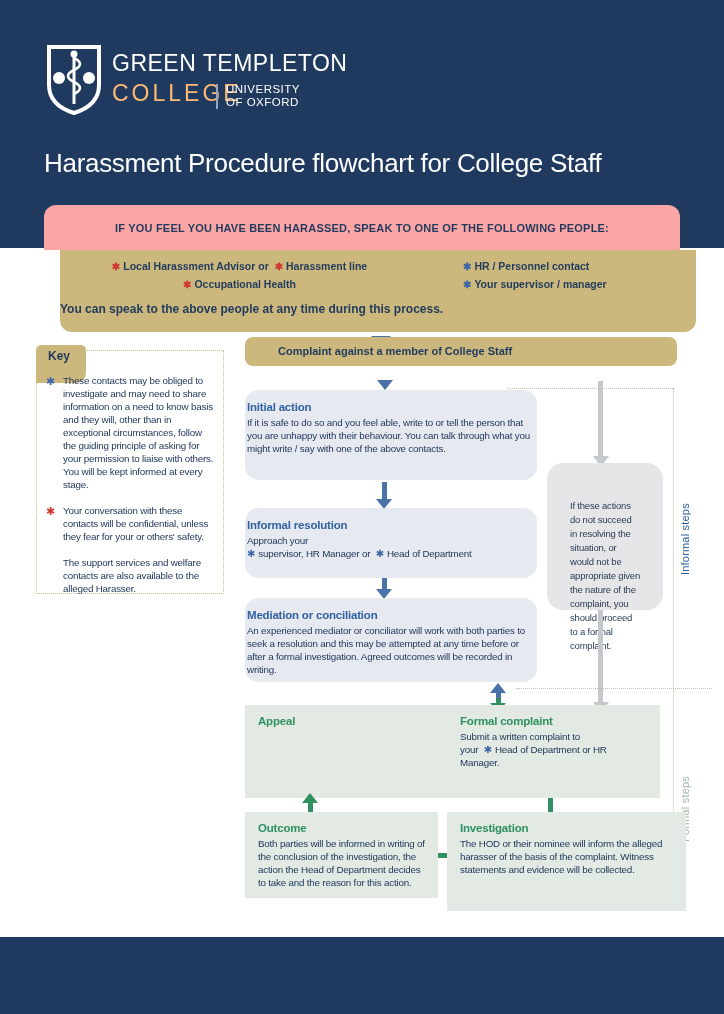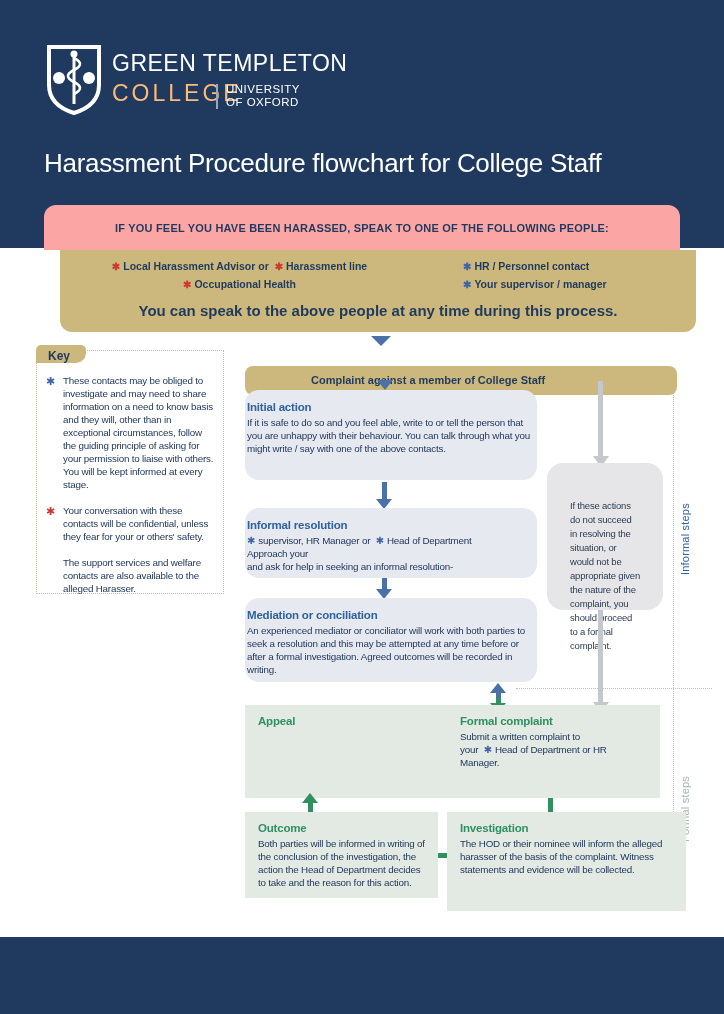--- a/index.html
+++ b/index.html
@@ -18,40 +18,40 @@
   .title{left:44px;top:148px;font-size:26px;font-weight:400;color:#fff;letter-spacing:-.3px;}
 
   
   .banner{left:44px;top:205px;width:636px;height:45px;background:#fca5a5;border-radius:12px 12px 0 0;
           display:flex;align-items:center;justify-content:center;}
   .banner-text{font-size:11px;font-weight:bold;color:#1f3a5e;letter-spacing:.2px;}
   .contacts{left:44px;top:250px;width:636px;height:82px;background:#ccb87c;border-radius:0 0 12px 12px;margin-left:16px;}
   .c-left{left:0;top:7px;width:356px;text-align:center;}
   .c-right{left:400px;top:7px;width:236px;text-align:left;}
   .c-row{height:18px;line-height:18px;font-size:10.5px;font-weight:bold;color:#1f3a5e;}
-  .c-note{left:0;top:52px;width:636px;text-align:center;font-size:15px;font-weight:bold;color:#1f3a5e;}
+  .c-note{left:0;top:52px;width:636px;font-size:12px;font-weight:bold;color:#1f3a5e;}
   .ast{font-size:10px;margin:0 3px;}
   .ast.red{color:#cf3830;}
   .ast.blue{color:#3e64a8;}
 
   .start-tri{left:371px;top:336px;width:0;height:0;border-left:10px solid transparent;
              border-right:10px solid transparent;border-top:10px solid #4a71a8;}
 
   
   .key-box{left:36px;top:350px;width:186px;height:242px;border:1.5px dotted #c7bd96;}
-  .key-tab{left:36px;top:345px;width:50px;height:18px;background:#ccb87c;border-radius:5px 5px 10px 0;
+  .key-tab{left:36px;top:345px;width:50px;height:38px;background:#ccb87c;border-radius:5px 5px 10px 0;
            line-height:22px;padding-left:12px;font-size:12px;font-weight:bold;color:#1f3a5e;box-sizing:border-box;}
   .key-items{left:46px;top:374px;width:168px;}
   .key-item{display:flex;margin-bottom:13px;}
   .key-marker{width:17px;flex:0 0 17px;font-size:11px;padding-top:1px;}
   .key-text{flex:1;font-size:9.8px;line-height:13px;letter-spacing:-.2px;color:#22395c;}
 
   
-  .bar{left:245px;top:366px;width:432px;height:29px;background:#ccb87c;border-radius:8px;
-       line-height:29px;padding-left:66px;font-size:11px;font-weight:bold;color:#1f3a5e;box-sizing:border-box;}
+  .bar{left:245px;top:337px;width:432px;height:29px;background:#ccb87c;border-radius:8px;
+       line-height:29px;padding-left:33px;font-size:11px;font-weight:bold;color:#1f3a5e;box-sizing:border-box;}
   .fbox{box-sizing:border-box;padding:11px 2px;border-radius:14px;background:#e7e9f0;}
   .fbox h4{margin:0 0 3px 0;font-size:11.5px;letter-spacing:-.2px;color:#2f62a0;}
   .fbox p{margin:0;font-size:9.8px;line-height:13px;letter-spacing:-.2px;color:#22395c;}
   .gbox{box-sizing:border-box;padding:10px 13px;border-radius:0;background:#e2eae3;}
   .gbox h4{margin:0 0 3px 0;font-size:11.5px;letter-spacing:-.2px;color:#2f9161;}
   .gbox p{margin:0;font-size:9.8px;line-height:13px;letter-spacing:-.2px;color:#22395c;}
   .side-box{left:547px;top:463px;width:116px;height:147px;background:#e6e6e8;border-radius:16px;
             box-sizing:border-box;padding:24px 10px 0 11px;}
   .side-box p{margin:12px;font-size:9.5px;line-height:14px;letter-spacing:-.2px;color:#2b3c54;}
 
@@ -168,23 +168,22 @@
   <div class="abs fbox b-initial">
     <h4>Initial action</h4>
     <p>If it is safe to do so and you feel able, write to or tell the person that you are unhappy with their behaviour. You can talk through what you might write / say with one of the above contacts.</p>
   </div>
 
   <div class="shaft-v blue-a" style="left:382px;top:482px;height:18px;"></div>
   <div class="head-down blue-h" style="left:376px;top:499px;"></div>
 
   <div class="abs fbox b-informal">
     <h4>Informal resolution</h4>
+    <p>Approach your</p>
     <p><span class="ast blue" style="margin-left:0;">✱</span><span>supervisor,  HR Manager or</span> <span class="ast blue">✱</span><span>Head of Department</span></p>
-    <p>Approach your</p>
-    <p>and ask for help in seeking an informal resolution-</p>
   </div>
 
   <div class="shaft-v blue-a" style="left:382px;top:578px;height:13px;"></div>
   <div class="head-down blue-h" style="left:376px;top:589px;"></div>
 
   <div class="abs fbox b-mediation">
     <h4>Mediation or conciliation</h4>
     <p>An experienced mediator or conciliator will work with both parties to seek a resolution and this may be attempted at any time before or after a formal investigation. Agreed outcomes will be recorded in writing.</p>
   </div>
 

